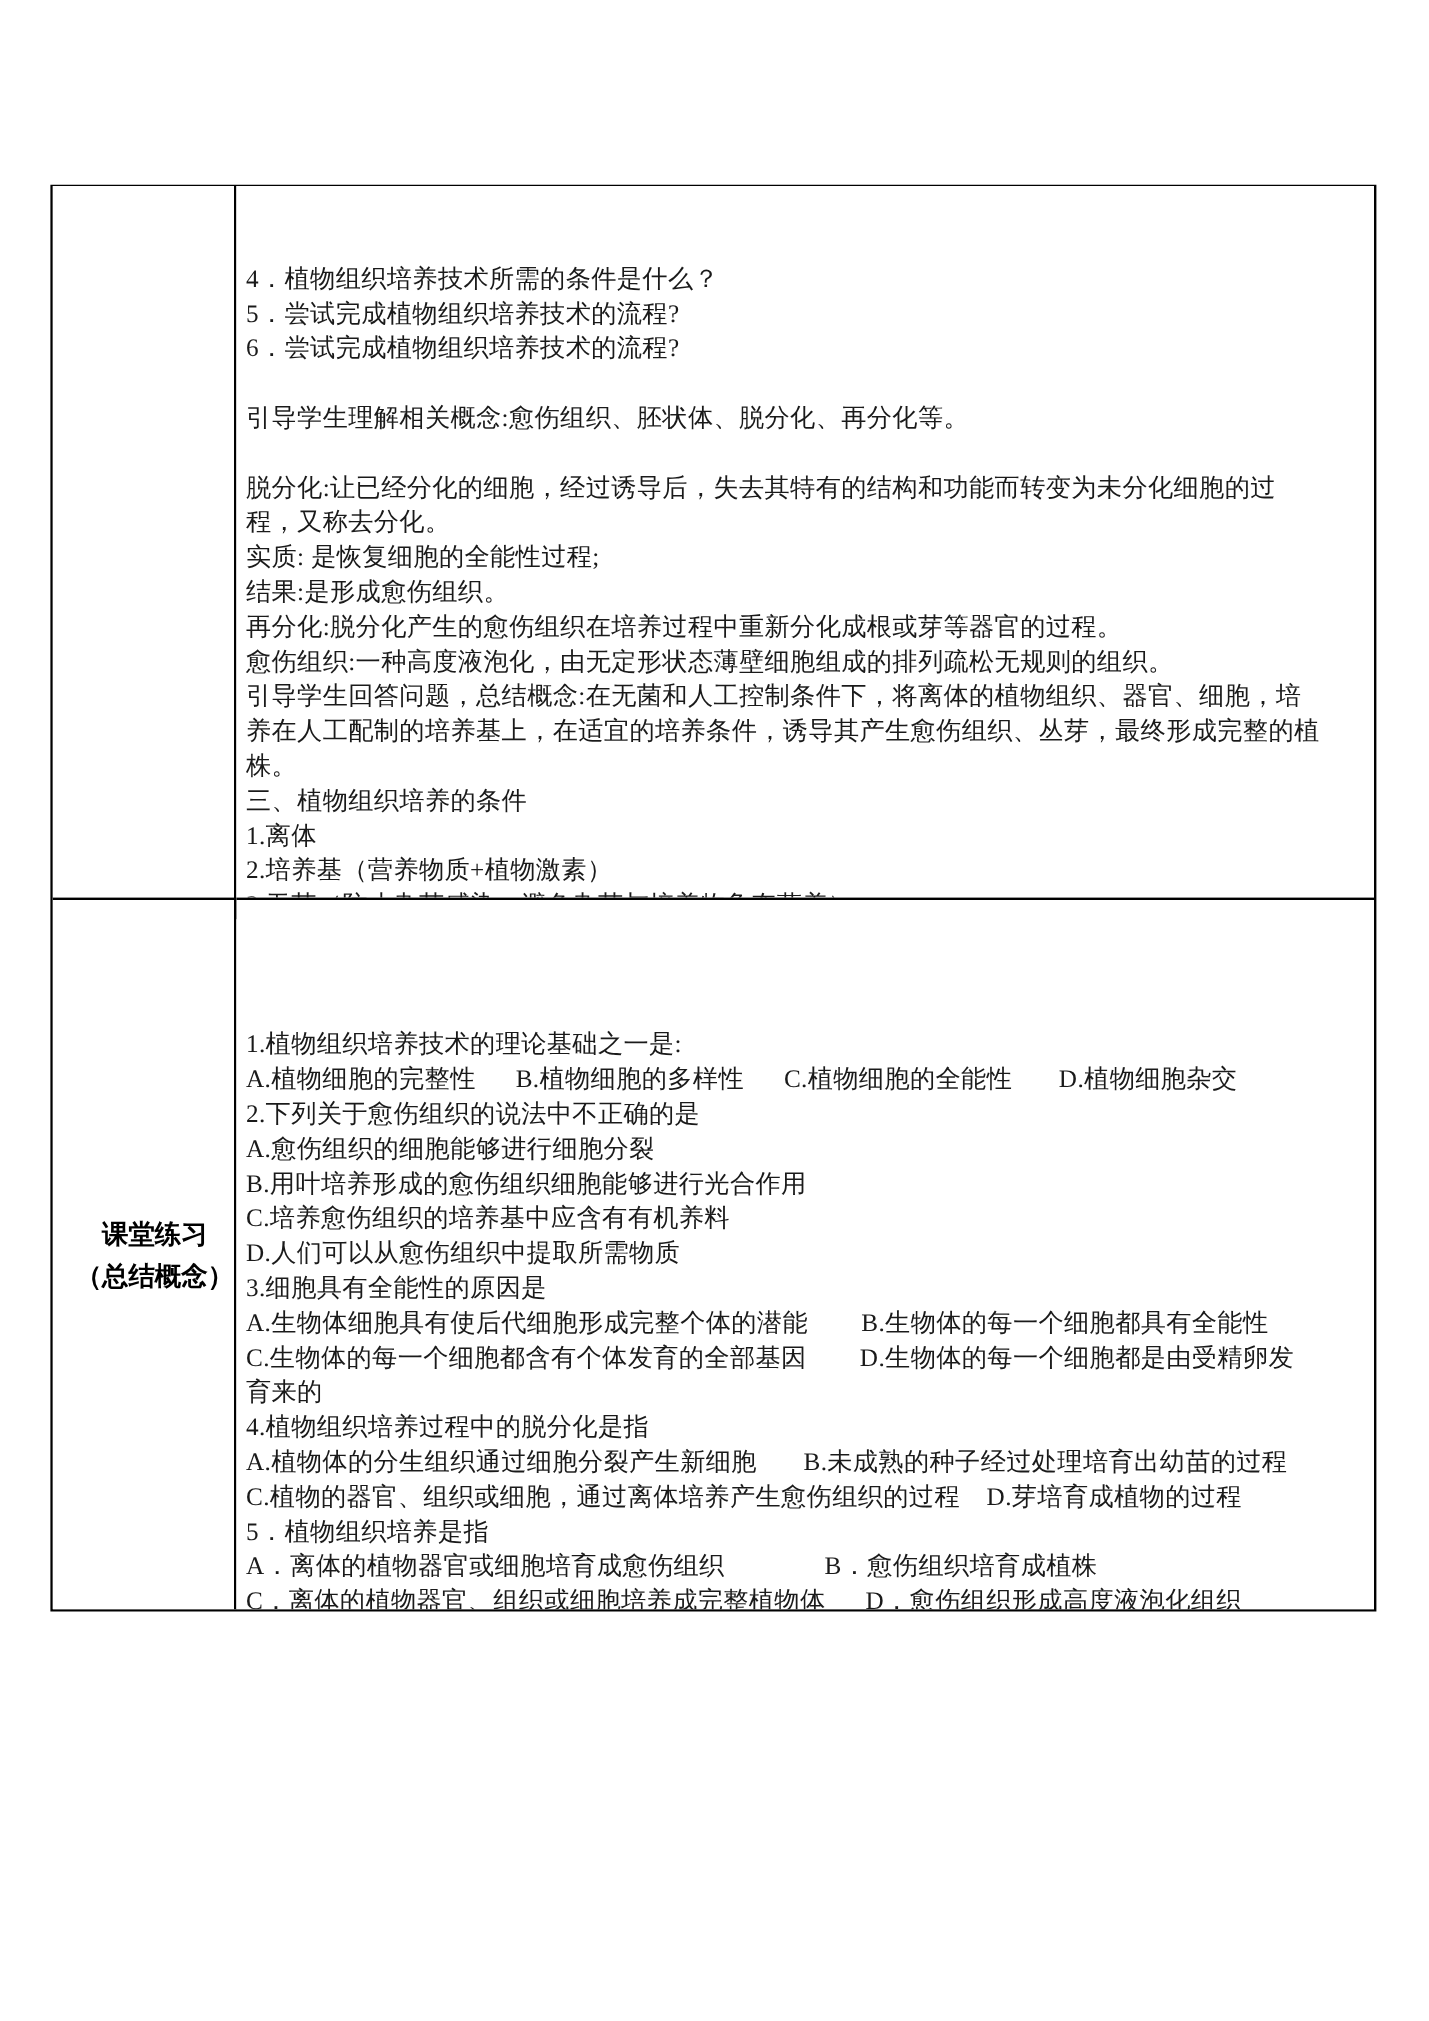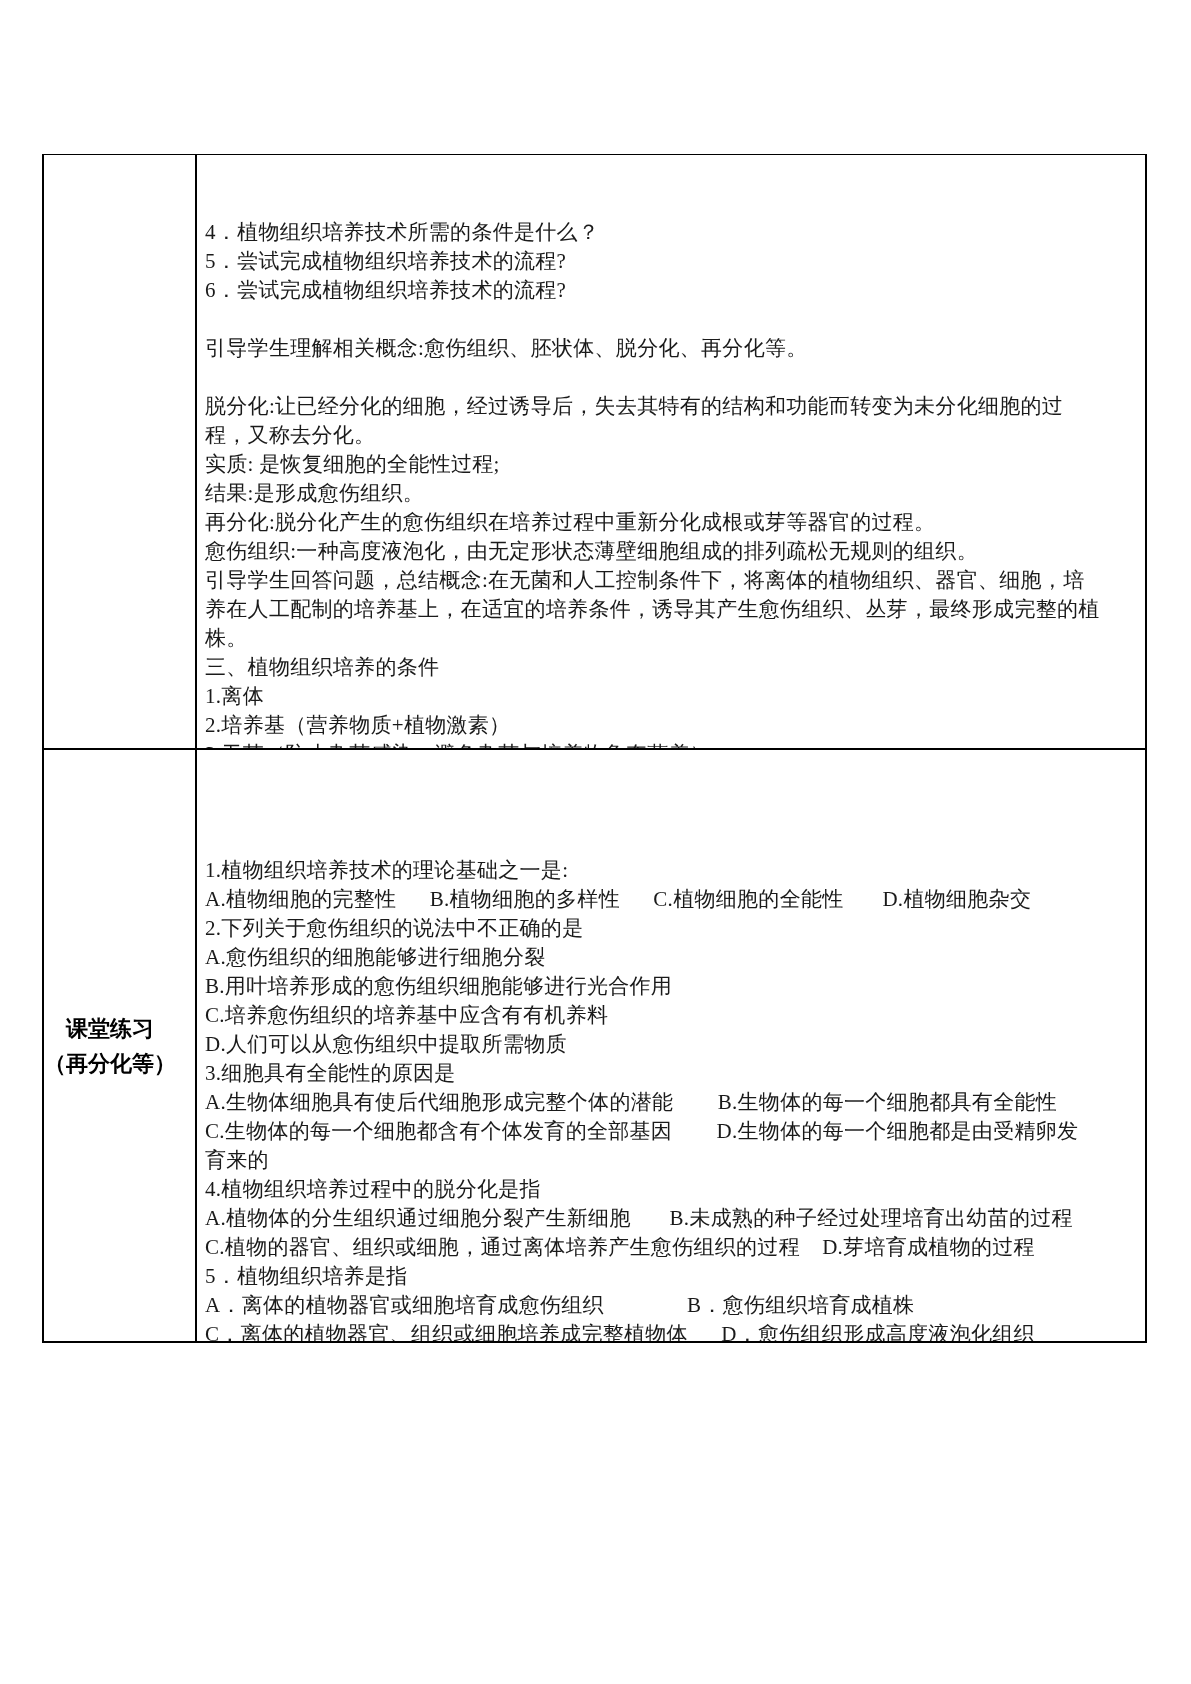--- a/index.html
+++ b/index.html
@@ -32,21 +32,21 @@
     line-height:29px;
     white-space:pre-wrap;
     letter-spacing:0.3px;
   }
   .content .line{min-height:29px;}
   .content-lower{padding-top:32px;margin-top:16px;}
   .label-cell{
     display:flex;
     flex-direction:column;
     justify-content:center;
-    align-items:flex-start;
+    align-items:flex-end;
     text-align:center;
     font-family:"Liberation Sans","DejaVu Sans",sans-serif;
     font-weight:bold;
     font-size:22px;
     line-height:35px;
     color:#000;
     white-space:pre;
   }
 </style>
 </head>
@@ -57,21 +57,21 @@
 
     <div class="cell br bb">
       <div></div>
     </div>
 
     <div class="cell bb content">
       <div><div class="line">4．植物组织培养技术所需的条件是什么？</div><div class="line">5．尝试完成植物组织培养技术的流程?</div><div class="line">6．尝试完成植物组织培养技术的流程?</div><div class="line"></div><div class="line">引导学生理解相关概念:愈伤组织、胚状体、脱分化、再分化等。</div><div class="line"></div><div class="line">脱分化:让已经分化的细胞，经过诱导后，失去其特有的结构和功能而转变为未分化细胞的过</div><div class="line">程，又称去分化。</div><div class="line">实质: 是恢复细胞的全能性过程;</div><div class="line">结果:是形成愈伤组织。</div><div class="line">再分化:脱分化产生的愈伤组织在培养过程中重新分化成根或芽等器官的过程。</div><div class="line">愈伤组织:一种高度液泡化，由无定形状态薄壁细胞组成的排列疏松无规则的组织。</div><div class="line">引导学生回答问题，总结概念:在无菌和人工控制条件下，将离体的植物组织、器官、细胞，培</div><div class="line">养在人工配制的培养基上，在适宜的培养条件，诱导其产生愈伤组织、丛芽，最终形成完整的植</div><div class="line">株。</div><div class="line">三、植物组织培养的条件</div><div class="line">1.离体</div><div class="line">2.培养基（营养物质+植物激素）</div><div class="line">3.无菌（防止杂菌感染，避免杂菌与培养物争夺营养）</div></div>
     </div>
 
     <div class="cell br label-cell">
-      <div><div class="line">课堂练习</div><div class="line">（再分化等）</div></div>
+      <div><div class="line">课堂练习</div><div class="line">（总结概念）</div></div>
     </div>
 
     <div class="cell content content-lower">
       <div><div class="line">1.植物组织培养技术的理论基础之一是:</div><div class="line">A.植物细胞的完整性      B.植物细胞的多样性      C.植物细胞的全能性       D.植物细胞杂交</div><div class="line">2.下列关于愈伤组织的说法中不正确的是</div><div class="line">A.愈伤组织的细胞能够进行细胞分裂</div><div class="line">B.用叶培养形成的愈伤组织细胞能够进行光合作用</div><div class="line">C.培养愈伤组织的培养基中应含有有机养料</div><div class="line">D.人们可以从愈伤组织中提取所需物质</div><div class="line">3.细胞具有全能性的原因是</div><div class="line">A.生物体细胞具有使后代细胞形成完整个体的潜能        B.生物体的每一个细胞都具有全能性</div><div class="line">C.生物体的每一个细胞都含有个体发育的全部基因        D.生物体的每一个细胞都是由受精卵发</div><div class="line">育来的</div><div class="line">4.植物组织培养过程中的脱分化是指</div><div class="line">A.植物体的分生组织通过细胞分裂产生新细胞       B.未成熟的种子经过处理培育出幼苗的过程</div><div class="line">C.植物的器官、组织或细胞，通过离体培养产生愈伤组织的过程    D.芽培育成植物的过程</div><div class="line">5．植物组织培养是指</div><div class="line">A．离体的植物器官或细胞培育成愈伤组织               B．愈伤组织培育成植株</div><div class="line">C．离体的植物器官、组织或细胞培养成完整植物体      D．愈伤组织形成高度液泡化组织</div></div>
     </div>
 
   </div>
 </div>
 
 </body></html>

